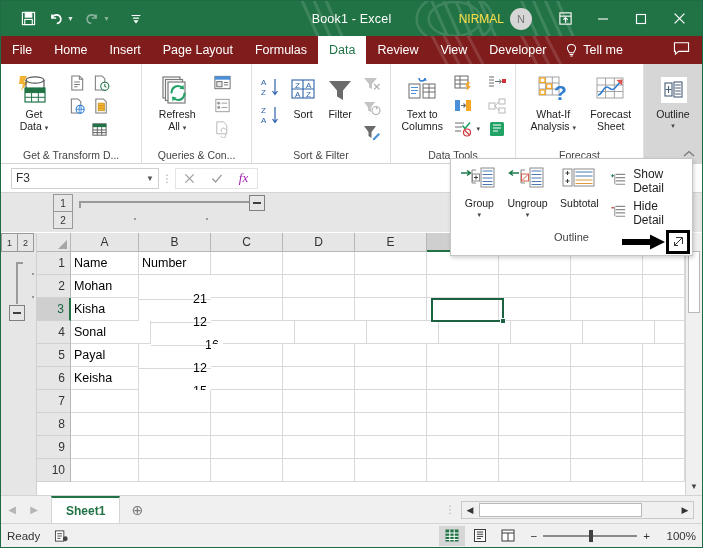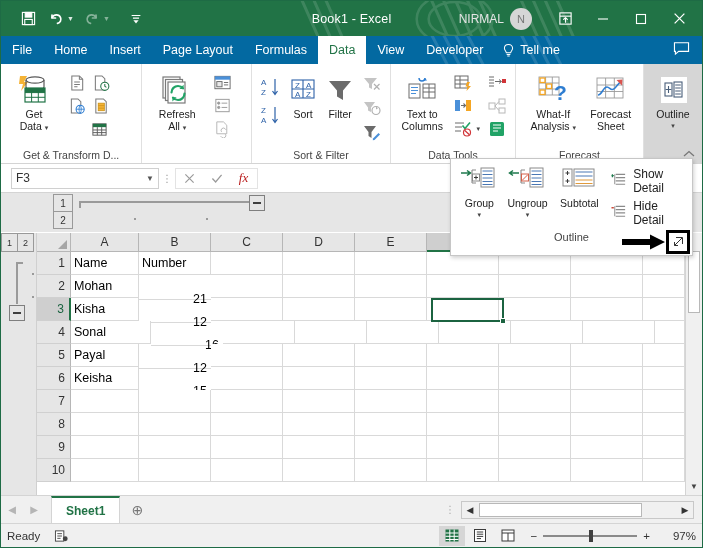--- a/index.html
+++ b/index.html
@@ -29,34 +29,34 @@
     width: 26px; height: 24px; display: flex; align-items: center; justify-content: center;
     color: #fff;
   }
   .qat-btn.dim { opacity: .45; }
   .qat-caret { font-size: 7px; color: #fff; opacity: .85; margin-left: -4px; width:10px;}
   .title-text {
     position: absolute; left: 0; right: 0; text-align: center;
     color: #fff; font-size: 12.5px; letter-spacing: .2px; z-index: 1;
   }
   .tb-right { margin-left: auto; display: flex; align-items: center; z-index: 2; padding-right: 4px;}
-  .acct-name { color: #e5e5e5; font-size: 12px; margin-right: 6px; }
+  .acct-name { color: #fde047; font-size: 12px; margin-right: 6px; }
   .avatar {
     width: 22px; height: 22px; border-radius: 50%;
     background: #d6d6d6; color: #777; font-size: 11px;
     display: flex; align-items: center; justify-content: center; margin-right: 14px;
   }
   .wbtn {
     width: 38px; height: 35px; display: flex; align-items: center; justify-content: center;
     color: #fff;
   }
 
   
   .tabbar {
-    height: 28px; background: #0369a1; display: flex; align-items: stretch;
+    height: 28px; background: #7f1d1d; display: flex; align-items: stretch;
     position: relative; flex: none; overflow: hidden;
   }
   .tab {
     padding: 0 11px; display: flex; align-items: center;
     color: #fff; font-size: 12.5px; z-index: 2; white-space: nowrap;
   }
   .tab.active { background: #fff; color: #217346; font-weight: 400; }
   .tellme { display: flex; align-items: center; gap: 5px; color: #fff; font-size: 12.5px; margin-left: 8px; z-index:2;}
   .tab-right { margin-left: auto; display: flex; align-items: center; padding-right: 12px; z-index: 2;}
 
@@ -96,21 +96,21 @@
   }
   .namebox {
     width: 148px; height: 21px; border: 1px solid #d0d0d0; background: #fff;
     display: flex; align-items: center; font-size: 12px; color: #333; padding: 0 4px;
     margin-left: 6px;
   }
   .namebox .nb-caret { margin-left: auto; font-size: 8px; color: #555; }
   .fb-dots { width: 16px; text-align: center; color: #999; font-size: 10px; letter-spacing: 0; }
   .fb-btns { display: flex; align-items: center; height: 21px; border: 1px solid #e3e3e3; }
   .fb-btn { width: 27px; height: 19px; display: flex; align-items: center; justify-content: center; color: #999; font-size: 13px;}
-  .fb-btn.fx { color: #b91c1c; font-style: italic; font-family: "Liberation Serif", serif; font-size: 13px;}
+  .fb-btn.fx { color: #a21caf; font-style: italic; font-family: "Liberation Serif", serif; font-size: 13px;}
   .fb-input { flex: 1; height: 21px; background: #fff; margin-left: 3px; }
 
   
   .colline-area {
     height: 40px; background: #e6e6e6; position: relative; flex: none;
     border-bottom: 1px solid #fff;
   }
   .lvlbtns { position: absolute; left: 52px; top: 1px; width: 20px; }
   .lvlbtn {
     width: 20px; height: 18px; border: 1px solid #999; background: #e6e6e6;
@@ -333,20 +333,21 @@
         <path d="M430 -5 L450 33 M442 -5 L462 33 M454 -5 L474 33 M466 -5 L486 33"></path>
         <path d="M520 -5 L540 33 M532 -5 L552 33 M544 -5 L564 33"></path>
       </g>
     </svg>
     <div class="tab">File</div>
     <div class="tab">Home</div>
     <div class="tab">Insert</div>
     <div class="tab">Page Layout</div>
     <div class="tab">Formulas</div>
     <div class="tab active">Data</div>
+    <div class="tab">Review</div>
     <div class="tab">View</div>
     <div class="tab">Developer</div>
     <div class="tellme">
       <svg width="13" height="15" viewBox="0 0 14 16" fill="none" stroke="#fff" stroke-width="1.1">
         <path d="M7 1.5 C4.2 1.5 2.6 3.6 2.6 5.7 C2.6 7.6 4.4 8.6 4.7 10.5 H9.3 C9.6 8.6 11.4 7.6 11.4 5.7 C11.4 3.6 9.8 1.5 7 1.5 Z"></path>
         <path d="M5 12.3 H9 M5.7 14 H8.3"></path>
       </svg>
       <span>Tell me</span>
     </div>
     <div class="tab-right">
@@ -464,20 +465,21 @@
             </svg>
           </div>
           <div class="sbtn">
             <svg width="19" height="18" viewBox="0 0 20 18" fill="none" stroke="#b5b5b5" stroke-width="1">
               <path d="M4 1.5 H11 L14.5 5 V14 H4 Z" fill="#fff"></path>
               <path d="M9 12 a2.5 2.5 0 0 1 3.5 -3.5 l1.5 1.5 M13 14.5 a2.5 2.5 0 0 1 -3.5 3.5 l-1.5 -1.5"></path>
             </svg>
           </div>
         </div>
       </div>
+      <div class="rg-label">Queries &amp; Con...</div>
     </div>
 
     <div class="rgroup" style="width:139px">
       <div class="rg-body" style="gap:4px">
         <div class="smallcol" style="gap:4px;padding-top:6px">
           <div class="sbtn" style="width:24px;height:24px">
             <svg width="22" height="22" viewBox="0 0 22 22" fill="none">
               <text x="1" y="9" font-size="8" fill="#2e62a8" font-family="Liberation Sans">A</text>
               <text x="1" y="19" font-size="8" fill="#2e62a8" font-family="Liberation Sans">Z</text>
               <path d="M15 3 V18 M12.5 15 L15 18.5 L17.5 15" stroke="#2e62a8" stroke-width="1.2"></path>
@@ -920,21 +922,21 @@
           <path d="M2 5 H14 M8 5 V13"></path>
         </svg>
       </div>
       <div class="zoomslider">
         <span>−</span>
         <span class="zs-track">
           <span class="zs-knob"></span>
         </span>
         <span>+</span>
       </div>
-      <div class="zoomval">97%</div>
+      <div class="zoomval">100%</div>
     </div>
   </div>
 
   <div class="outdrop">
     <div class="od-body">
       <div class="od-btn">
         <div class="ic">
           <svg width="40" height="30" viewBox="0 0 40 30" fill="none">
             <path d="M2 7 H11 M8 4.5 L11.5 7 L8 9.5" stroke="#1f7a4d" stroke-width="1.5"></path>
             <path d="M13 4 H17 M13 4 V17 M13 17 H17" stroke="#8a8a8a" stroke-width="1.1"></path>

